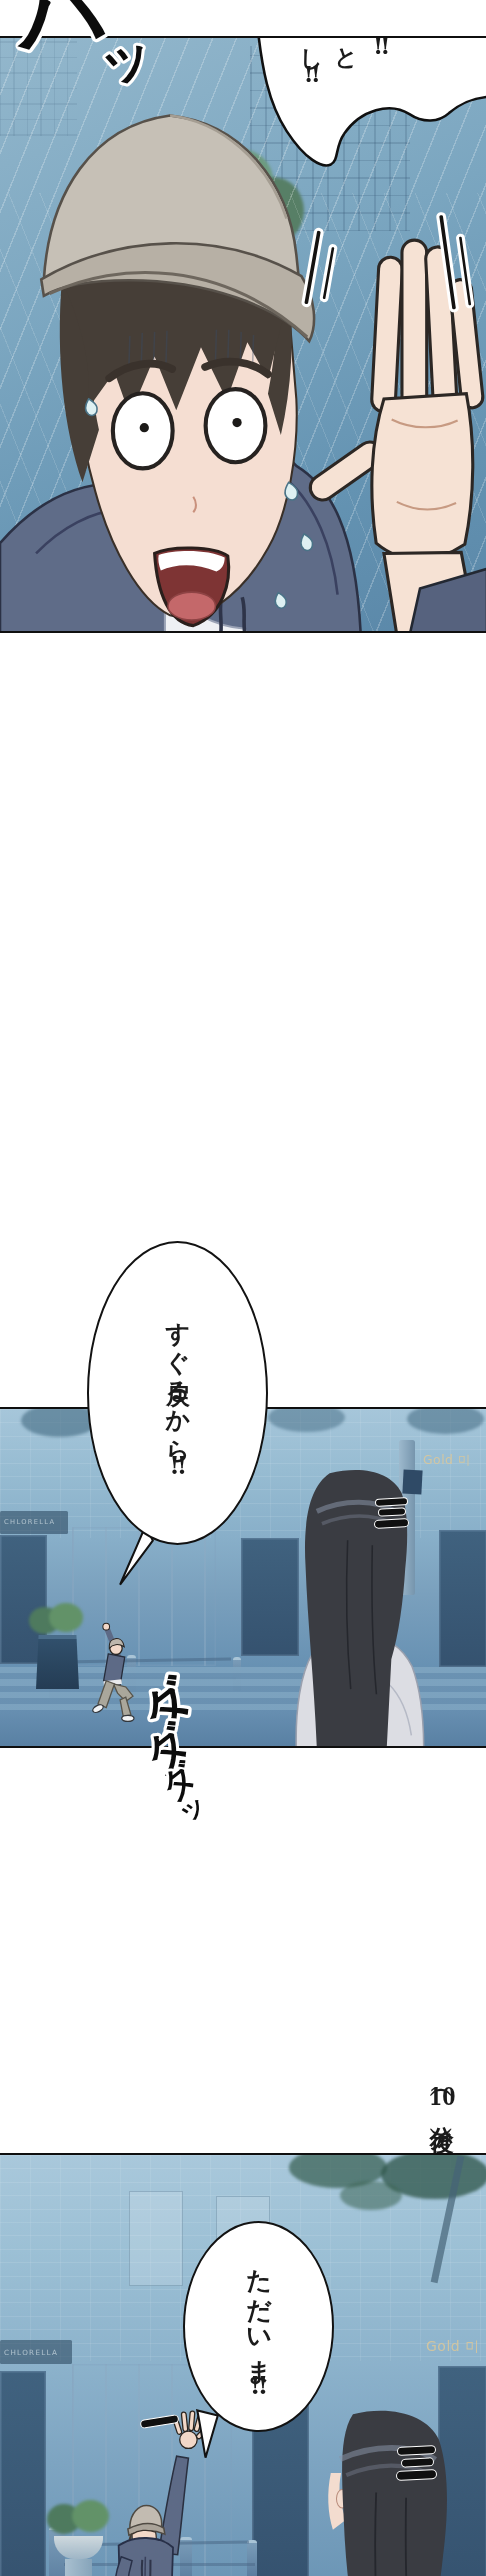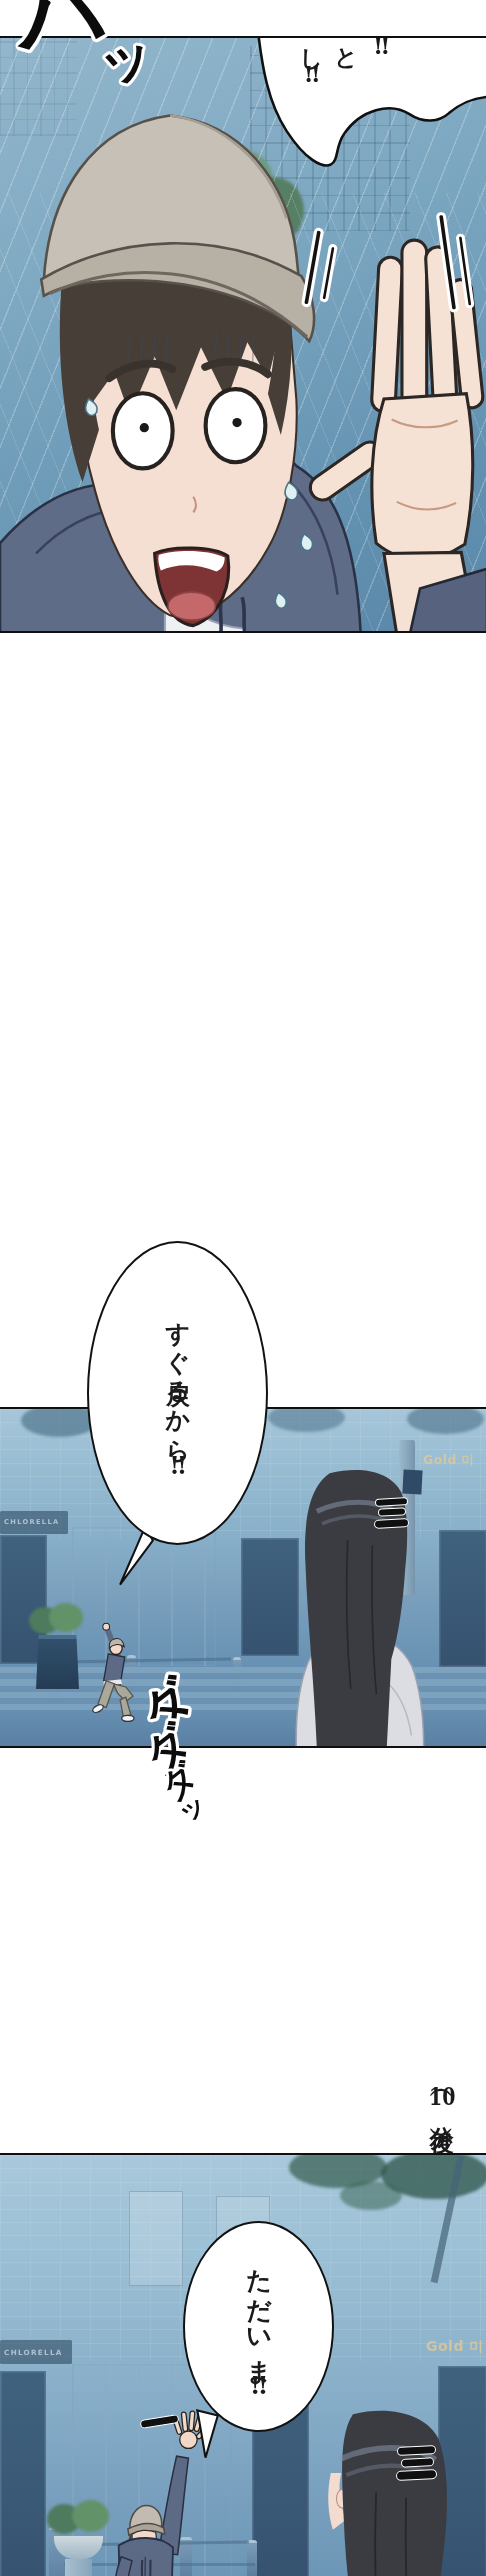--- a/index.html
+++ b/index.html
@@ -26,21 +26,21 @@
   .glass{position:absolute;background:linear-gradient(180deg,#40627f,#35526f);
          box-shadow:inset 0 0 0 1.5px rgba(130,160,190,.35);}
   .mullions{background-image:repeating-linear-gradient(90deg,rgba(140,170,195,.5) 0 2.1px,transparent 2.1px 33px);}
   .bollard{position:absolute;background:linear-gradient(#7a9cb8,#54779a);border-top:3.1px solid #a9c4d6;
            border-radius:3.1px 3.1px 1px 1px;}
   .steps{position:absolute;left:0;width:487px;background:repeating-linear-gradient(180deg,#7ea4c0 0 6.2px,#6b92b2 6.2px 12.4px);opacity:.92;}
   .ground{position:absolute;left:0;width:487px;background:linear-gradient(180deg,#678fb1,#587fa2);}
   .brick{background-image:repeating-linear-gradient(180deg,rgba(255,255,255,.12) 0 1px,transparent 1px 13.4px),
                           repeating-linear-gradient(90deg,rgba(255,255,255,.10) 0 1px,transparent 1px 30px);}
   .blob{position:absolute;border-radius:50%;filter:blur(1.5px);}
-  .sign{position:absolute;font-weight:700;white-space:nowrap;}
+  .sign{position:absolute;font-weight:400;white-space:nowrap;}
   .signboard{position:absolute;background:rgba(36,64,88,.55);border-radius:1.5px;}
 </style>
 </head>
 <body>
 
 <div id="page">
 
   <section class="panel" style="top:36px;height:597px;
            background:linear-gradient(160deg,#93b7cc 0%,#7ba6c0 40%,#6493b2 75%,#5a87a8 100%);">
 

